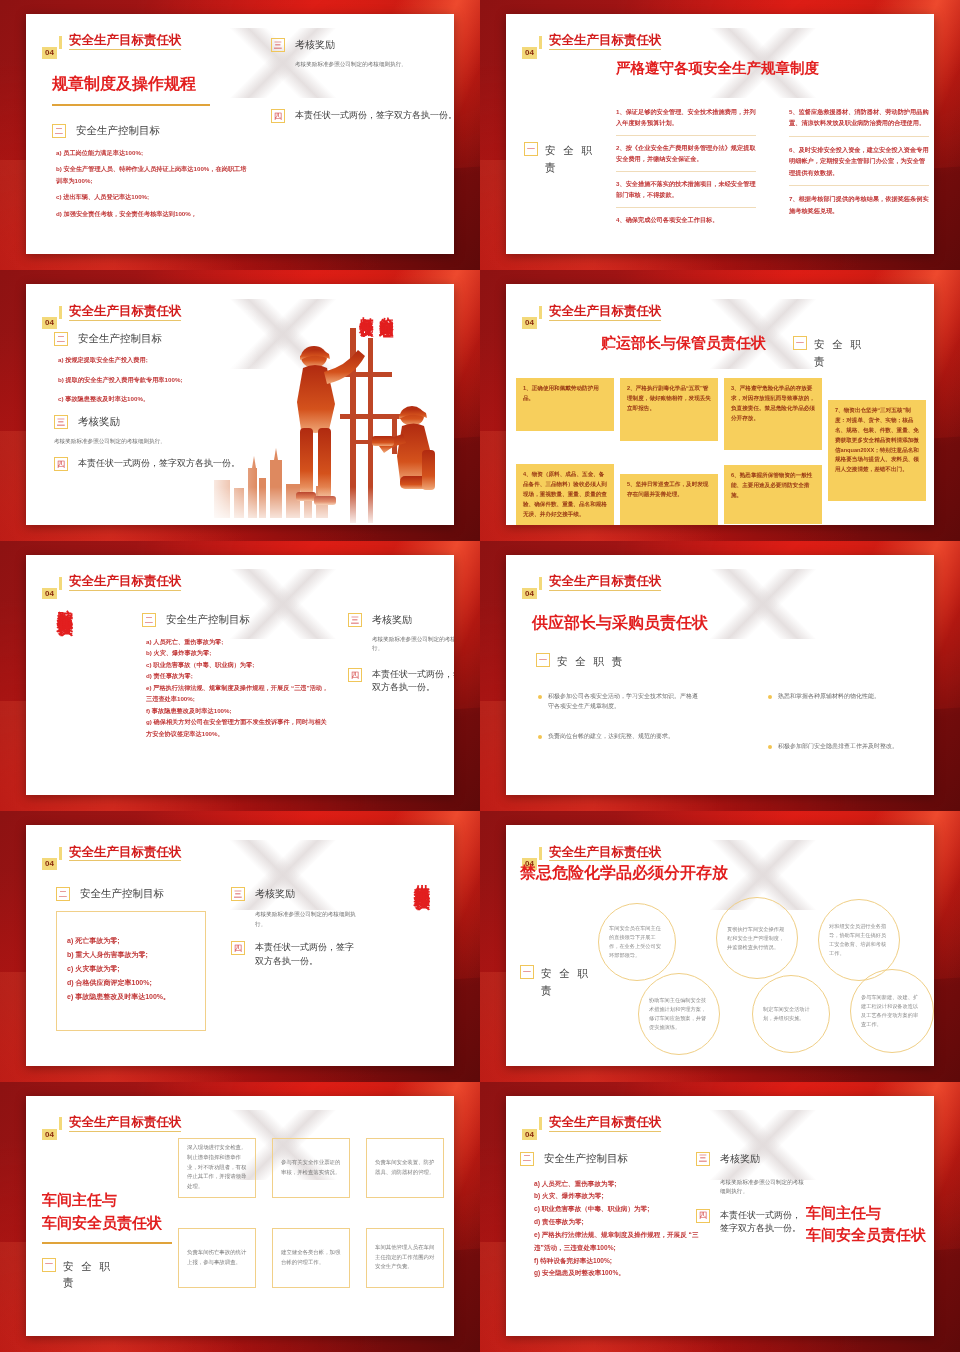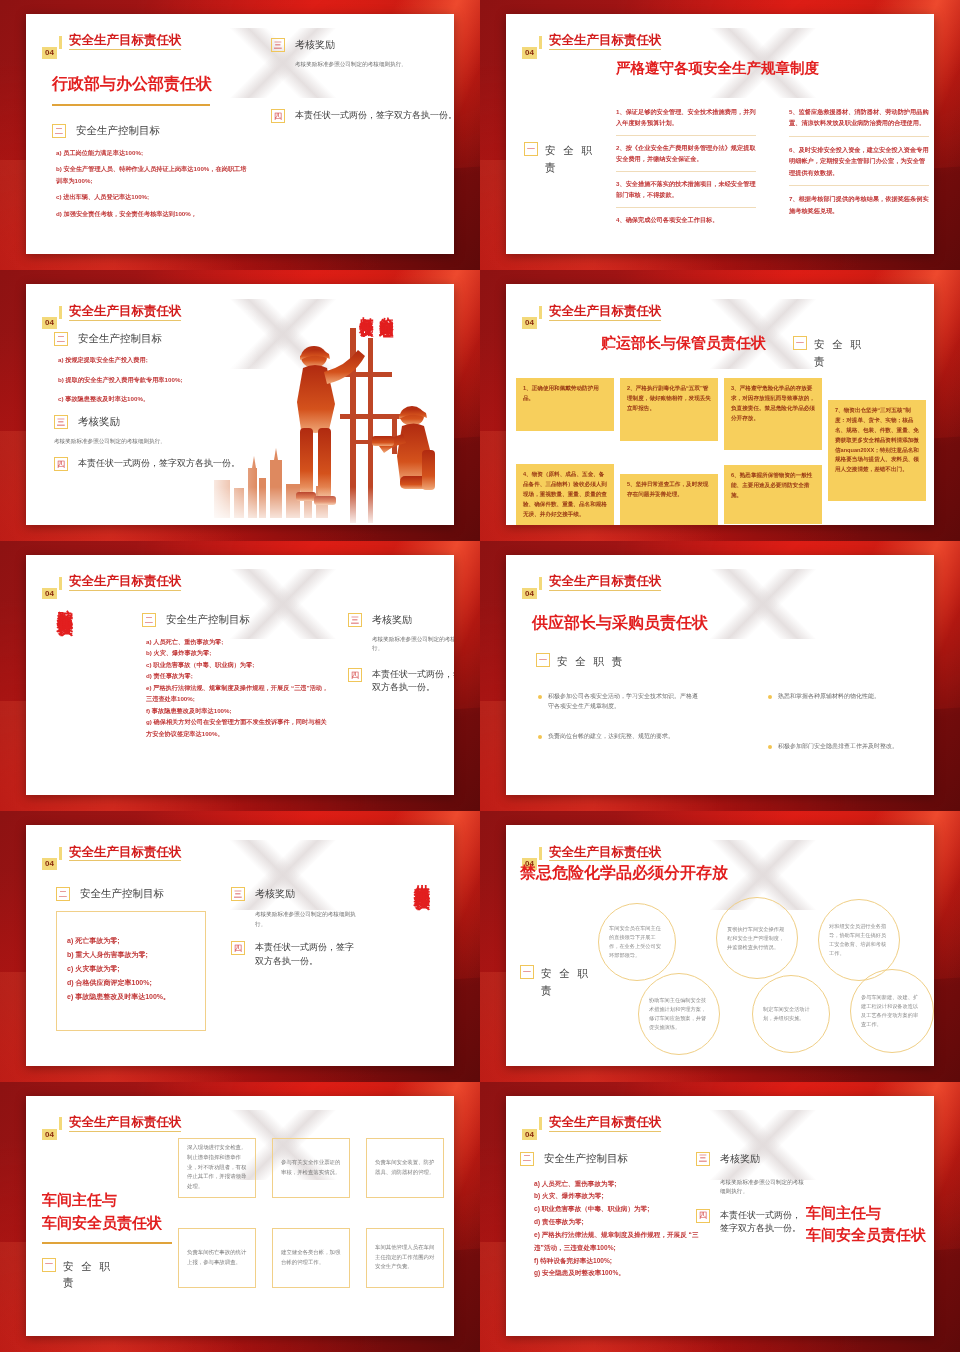--- a/index.html
+++ b/index.html
@@ -136,21 +136,21 @@
     <div class="sheet-shadow"></div>
     <div class="sheet">
       <div class="wm"></div>
       <div class="hdr">
         <span class="hdr-num">04</span>
         <span class="hdr-bar"></span>
         <span class="hdr-title">安全生产目标责任状</span>
       </div>
 
       <div style="position:absolute;left:26px;top:60px;width:190px;">
-        <div class="big-title" style="font-size:16px;">行政部与办公部责任状</div>
+        <div class="big-title" style="font-size:16px;">规章制度及操作规程</div>
         <div class="rule" style="width:158px;margin-top:9px;"></div>
       </div>
 
       <div style="position:absolute;left:26px;top:110px;width:200px;">
         <div style="display:flex;align-items:center;gap:10px;">
           <span class="nbox">二</span>
           <span class="seclabel big">安全生产控制目标</span>
         </div>
         <div style="margin-top:9px;padding-left:4px;">
           <div class="body-red" style="margin-bottom:5px;">a) 员工岗位能力满足率达100%;</div>

